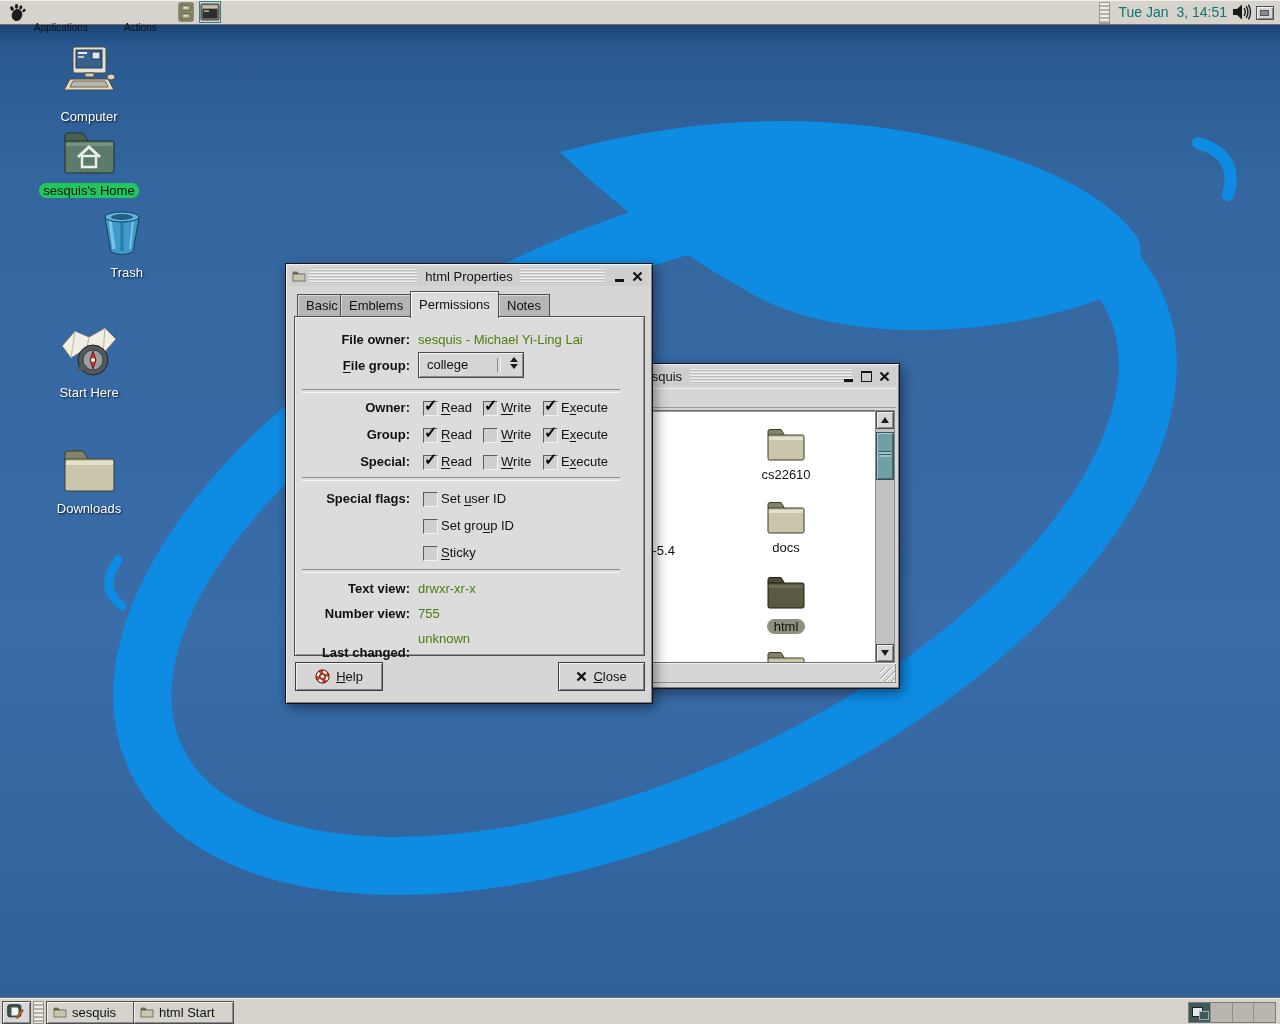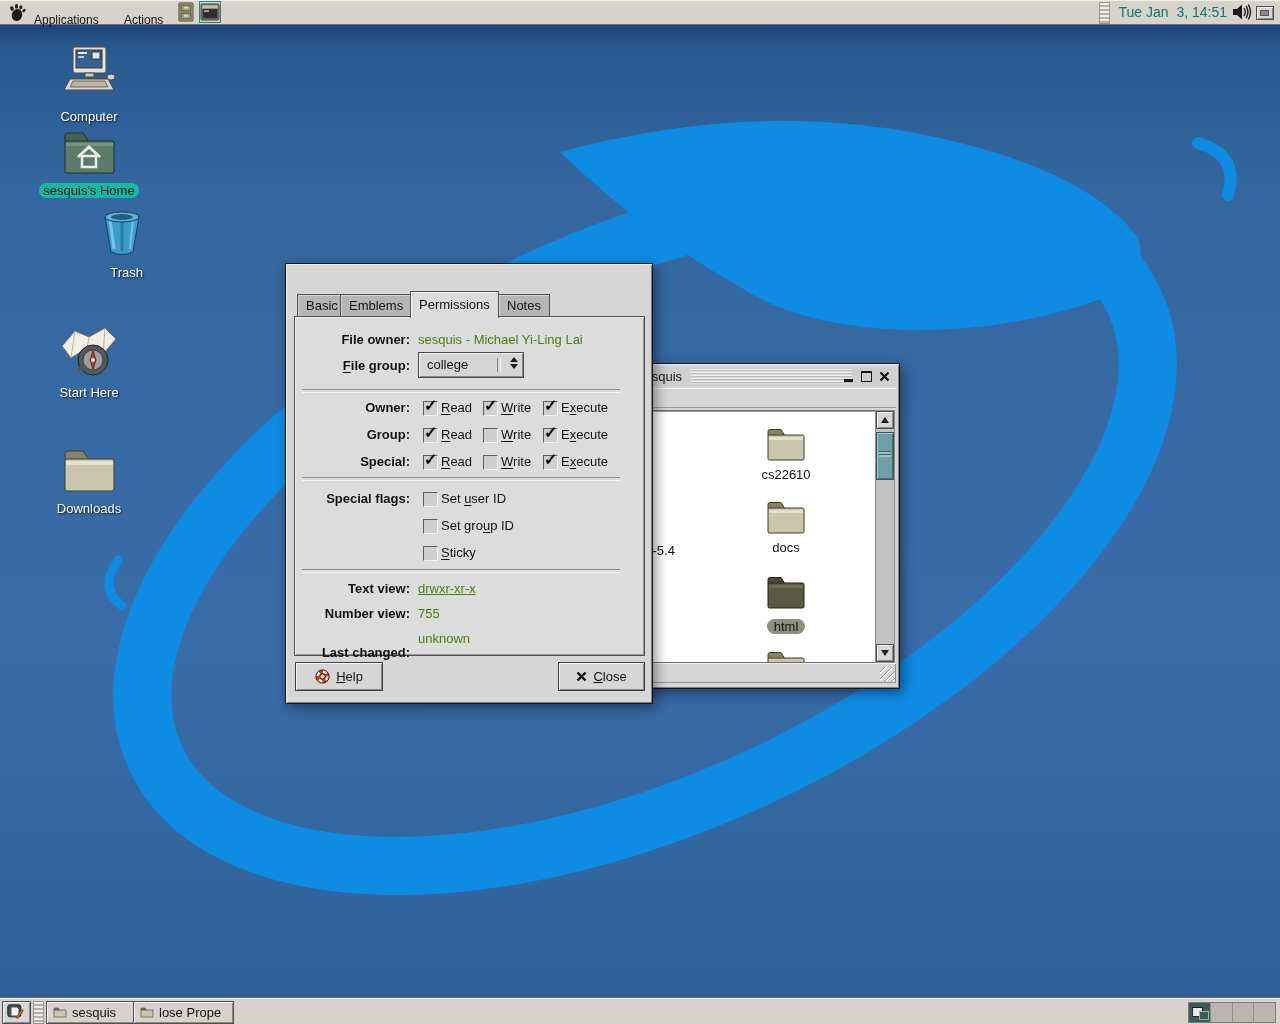--- a/index.html
+++ b/index.html
@@ -45,42 +45,42 @@
   .tri-up{width:0;height:0;border-left:4px solid transparent;border-right:4px solid transparent;border-bottom:5px solid #1c1c1c;margin:0 auto 2px auto;}
   .tri-down{width:0;height:0;border-left:4px solid transparent;border-right:4px solid transparent;border-top:5px solid #1c1c1c;margin:0 auto;}
 
   .gbtn{position:absolute;top:398px;height:27px;background:#d6d6d6;border:1px solid #3f3f3f;
     box-shadow:inset 1px 1px 0 #f4f4f4, inset -1px -1px 0 #858585;
     display:flex;align-items:center;justify-content:center;gap:6px;font-size:13px;color:#111;}
 
   
   .dicon{position:absolute;width:116px;text-align:center;}
   .dicon .lbl{margin-top:3px;display:inline-block;font-size:13px;color:#fff;text-shadow:1px 1px 2px rgba(0,10,30,.9);padding:0 4px;}
-  .dicon.selected .lbl{background:#14b8a6;color:#0d1712;text-shadow:none;border-radius:7px;}
+  .dicon.selected .lbl{background:#22c55e;color:#0d1712;text-shadow:none;border-radius:7px;}
 
   
   .iconview{position:absolute;left:6px;top:46px;width:448px;height:251px;background:#fff;
     border:1px solid #6e6e6e;box-shadow:inset 1px 1px 0 #9c9c9c;overflow:hidden;}
   .fmlabel{position:absolute;font-size:13px;color:#111;text-align:center;}
   .pill{display:inline-block;background:#8f8f7d;color:#101008;border-radius:8px;padding:0 7px;font-size:13px;}
   .sbtrack{position:absolute;left:454px;top:46px;width:18px;height:251px;background:#c2c2c2;border:1px solid #8b8b8b;}
   .sbbtn{position:absolute;left:0;width:16px;height:16px;background:#d6d6d6;border:1px solid #4f4f51;
     box-shadow:inset 1px 1px 0 #f2f2f2, inset -1px -1px 0 #8a8a8a;display:flex;align-items:center;justify-content:center;}
   .sbthumb{position:absolute;left:0;top:21px;width:16px;height:46px;background:#6fa0a5;border:1px solid #34535a;
     box-shadow:inset 1px 1px 0 #a9cacd, inset -1px -1px 0 #4a6b70;}
   .sbthumb .ridges{position:absolute;left:2px;right:2px;top:18px;height:6px;
     background:repeating-linear-gradient(180deg,#3d5c60 0 1px,#9ec3c6 1px 3px);}
   .statusbar{position:absolute;left:3px;right:3px;top:299px;height:20px;background:#d6d6d6;
     box-shadow:inset 1px 1px 0 #f0f0f0, inset -1px -1px 0 #909090;}
   .grip{position:absolute;right:1px;bottom:1px;width:15px;height:15px;
     background:repeating-linear-gradient(135deg,rgba(0,0,0,0) 0 3px,#969696 3px 4px,#f2f2f2 4px 5px);}
 
   
   .toppanel{position:absolute;left:0;top:0;width:1280px;height:24px;z-index:50;background:#d6d3cc;border-bottom:1px solid #6f6f6f;box-shadow:inset 0 1px 0 #f2efe8;}
-  .menulabel{position:absolute;top:8px;height:24px;line-height:24px;font-size:12px;color:#101010;}
+  .menulabel{position:absolute;top:16px;height:24px;line-height:24px;font-size:10px;color:#101010;}
   .handle{background:repeating-linear-gradient(180deg,#f0ede6 0 2px,#b4b1aa 2px 4px);border:1px solid #9a978f;}
   .clock{position:absolute;top:0;height:24px;line-height:24px;font-size:14px;color:#0f766e;white-space:pre;}
   .botpanel{position:absolute;left:0;top:998px;width:1280px;height:26px;z-index:50;background:#d6d3cc;border-top:1px solid #f2efe8;box-shadow:0 -1px 0 #6f6f6f;}
   .taskbtn{position:absolute;top:2px;height:21px;background:#d6d3cc;border:1px solid #4f4f51;
     box-shadow:inset 1px 1px 0 #f2f2f2, inset -1px -1px 0 #8a8a8a;display:flex;align-items:center;gap:5px;
     padding:0 6px;font-size:13px;color:#111;overflow:hidden;white-space:nowrap;}
   .pager{position:absolute;right:4px;top:3px;width:86px;height:19px;border:1px solid #7b7b7b;background:#b9b6af;display:flex;}
   .pcell{flex:1;border-right:1px solid #8e8e8e;position:relative;background:#b9b6af;}
   .pcell:last-child{border-right:0;}
   .pcell.active{background:#3c5a57;}
@@ -244,20 +244,36 @@
         <div style="width:0;height:0;border-left:4px solid transparent;border-right:4px solid transparent;border-top:6px solid #1c1c1c;"></div>
       </div>
     </div>
 
     <div class="statusbar">
       <div class="grip"></div>
     </div>
   </div>
 
   <div class="win abs" style="left:285px;top:263px;width:366px;height:439px;z-index:20;">
+    <div class="tbar">
+      <svg class="abs" style="left:3px;top:4px;" width="14" height="11" viewBox="0 0 14 11">
+        <path d="M1 3 L1 1.5 Q1 1 1.5 1 L5 1 L6.5 3 Z" fill="#84836a" stroke="#3c3c2c" stroke-width="0.6"></path>
+        <rect x="1" y="3" width="12" height="7" fill="#c9c6ab" stroke="#3c3c2c" stroke-width="0.6"></rect>
+      </svg>
+      <div class="stripes"></div>
+      <span class="ttext">html Properties</span>
+      <div class="wbtn" style="right:22px;">
+          <div class="glyph-min"></div>
+        </div>
+      <div class="wbtn" style="right:4px;">
+        <svg width="11" height="11" viewBox="0 0 11 11">
+          <path d="M1.5 1.5 L9.5 9.5 M9.5 1.5 L1.5 9.5" stroke="#141414" stroke-width="2.2"></path>
+        </svg>
+      </div>
+    </div>
 
     <div class="tab" style="left:11px;">Basic</div>
     <div class="tab" style="left:54px;">Emblems</div>
     <div class="tab active" style="left:124px;">Permissions</div>
     <div class="tab" style="left:212px;">Notes</div>
 
     <div class="page">
 
       <div class="flabel" style="top:15px;">File owner:</div>
       <div class="fvalue" style="top:15px;">sesquis - Michael Yi-Ling Lai</div>
@@ -310,21 +326,21 @@
       <span class="cb" style="left:128px;top:175px;"></span>
       <span class="cbl" style="left:146px;top:174px;">Set <u>u</u>ser ID</span>
       <span class="cb" style="left:128px;top:202px;"></span>
       <span class="cbl" style="left:146px;top:201px;">Set gro<u>u</u>p ID</span>
       <span class="cb" style="left:128px;top:229px;"></span>
       <span class="cbl" style="left:146px;top:228px;"><u>S</u>ticky</span>
 
       <div class="sep" style="top:252px;"></div>
 
       <div class="flabel" style="top:264px;">Text view:</div>
-      <div class="fvalue" style="top:264px;text-decoration:underline;">drwxr-xr-x</div>
+      <div class="fvalue" style="top:264px;">drwxr-xr-x</div>
       <div class="flabel" style="top:289px;">Number view:</div>
       <div class="fvalue" style="top:289px;">755</div>
       <div class="flabel" style="top:328px;">Last changed:</div>
       <div class="fvalue" style="top:314px;">unknown</div>
     </div>
 
     <div class="gbtn" style="left:9px;width:86px;">
       <svg width="15" height="15" viewBox="0 0 15 15">
         <circle cx="7.5" cy="7.5" r="6.6" fill="#cf3d1e" stroke="#4d1203"></circle>
         <circle cx="7.5" cy="7.5" r="4.8" fill="none" stroke="#f4f4f4" stroke-width="2.4" stroke-dasharray="3.77 3.77"></circle>
@@ -393,21 +409,21 @@
         <path d="M1 3 L1 1.5 Q1 1 1.5 1 L5 1 L6.5 3 Z" fill="#84836a" stroke="#3c3c2c" stroke-width="0.6"></path>
         <rect x="1" y="3" width="12" height="7" fill="#c9c6ab" stroke="#3c3c2c" stroke-width="0.6"></rect>
       </svg>
       <span>sesquis</span>
     </div>
     <div class="taskbtn" style="left:133px;width:87px;">
       <svg width="14" height="11" viewBox="0 0 14 11" style="flex:none;">
         <path d="M1 3 L1 1.5 Q1 1 1.5 1 L5 1 L6.5 3 Z" fill="#84836a" stroke="#3c3c2c" stroke-width="0.6"></path>
         <rect x="1" y="3" width="12" height="7" fill="#c9c6ab" stroke="#3c3c2c" stroke-width="0.6"></rect>
       </svg>
-      <span>lose Prope</span>
+      <span>html Start</span>
     </div>
 
     <div class="pager">
       <div class="pcell active">
         <div class="abs" style="left:3px;top:4px;width:9px;height:8px;background:#e8e8e8;border:1px solid #222;"></div>
         <div class="abs" style="left:10px;top:8px;width:8px;height:7px;background:#3c5a57;border:1px solid #9ab0ad;"></div>
       </div>
       <div class="pcell"></div>
       <div class="pcell"></div>
       <div class="pcell"></div>

